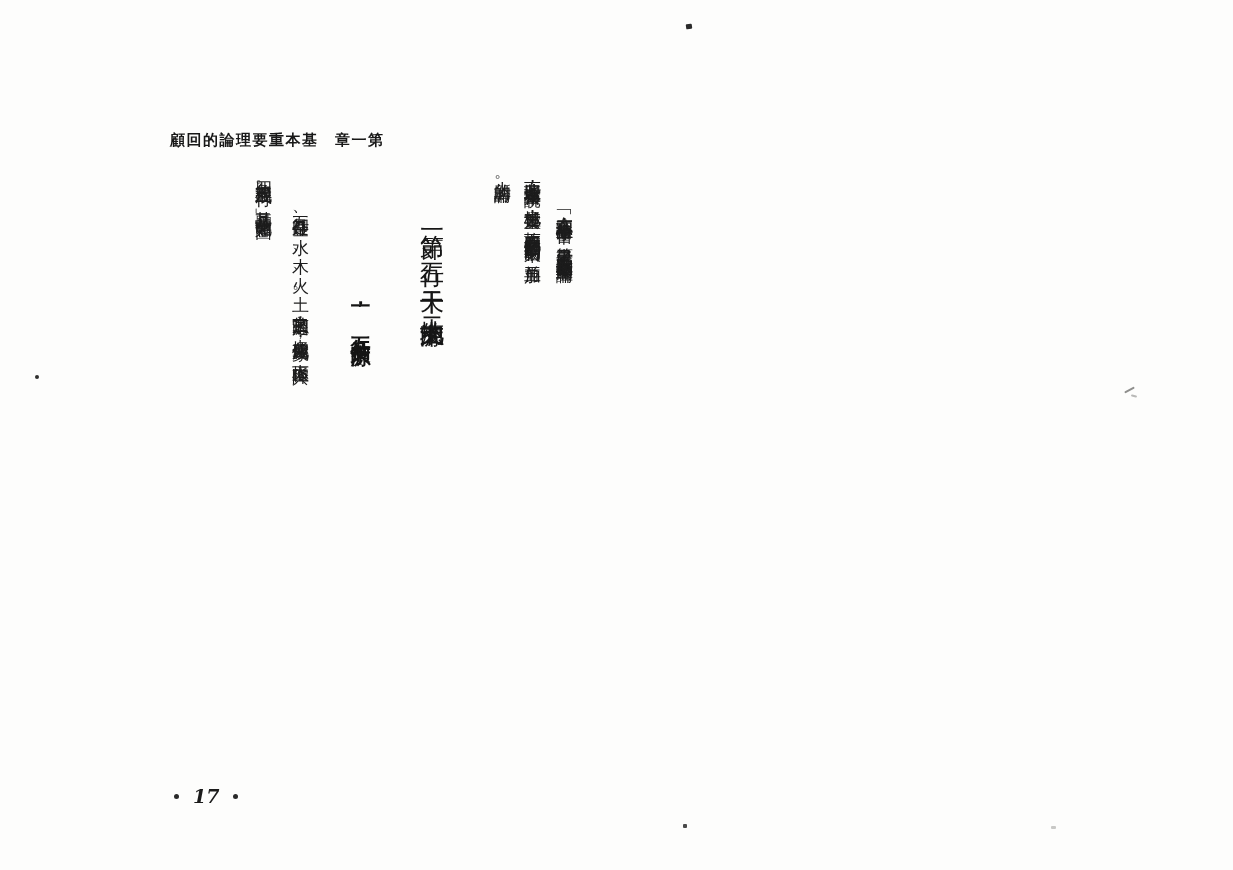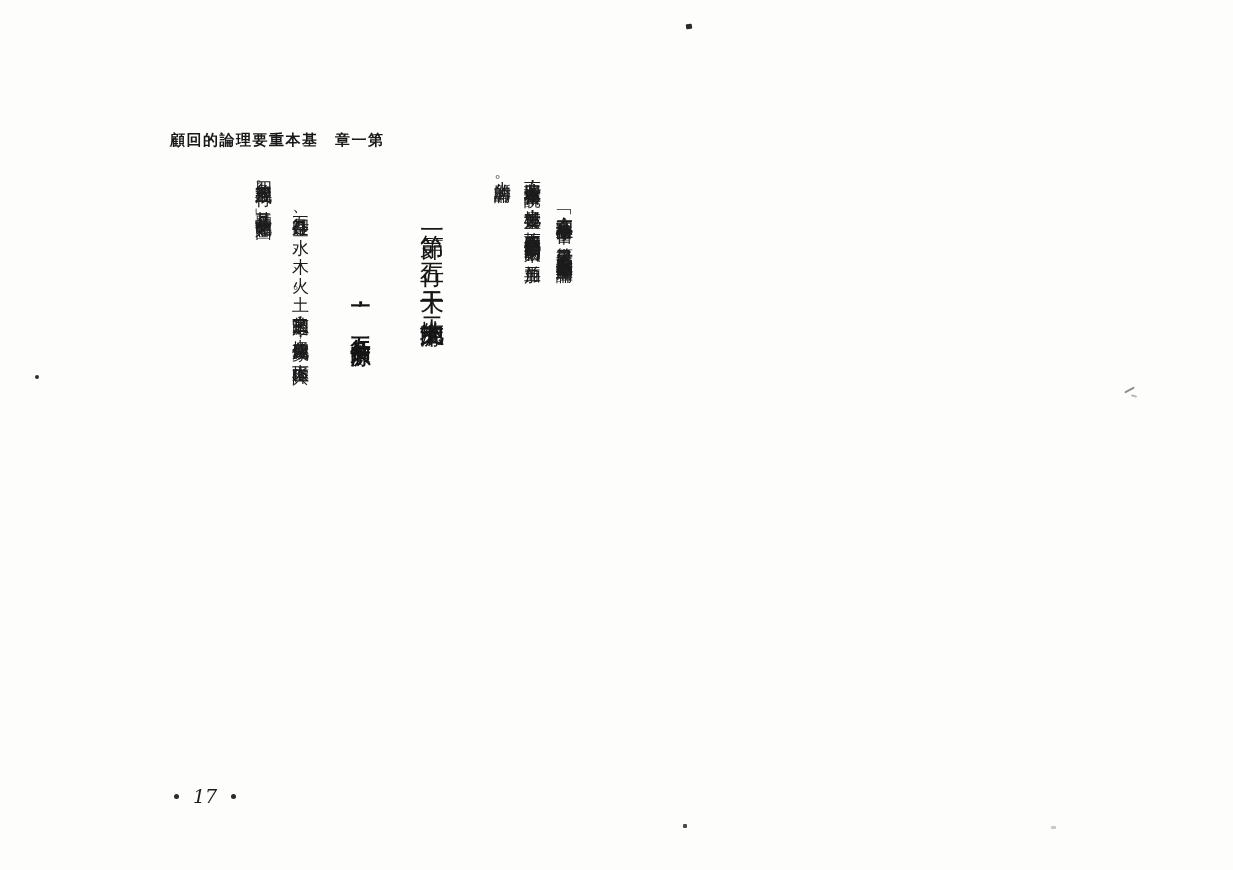--- a/index.html
+++ b/index.html
@@ -75,21 +75,21 @@
   }
   .folio .dot {
     width: 5px;
     height: 5px;
     border-radius: 50%;
     background: #2a2a2a;
   }
   .folio .num {
     font-family: "DejaVu Serif", serif;
     font-style: italic;
-    font-weight: normal;
+    font-weight: bold;
     font-size: 19px;
     color: #1b1b1b;
   }
   
   .speck { position: absolute; }
   .speck-1 { left: 686px; top: 24px; width: 6px; height: 5px; background: #2b2b2b; transform: rotate(-8deg); border-radius: 1px; }
   .speck-2 { left: 35px;  top: 375px; width: 4px; height: 4px; background: #2f2f2f; border-radius: 50%; }
   .speck-3 { left: 683px; top: 824px; width: 4px; height: 4px; background: #4a4a4a; border-radius: 1px; }
   .speck-4 { left: 1051px; top: 826px; width: 5px; height: 3px; background: #c8c8c6; border-radius: 1px; }
   .speck-5 { left: 1124px; top: 389px; width: 11px; height: 2px; background: #8f8f8d; transform: rotate(-28deg); border-radius: 1px; }

